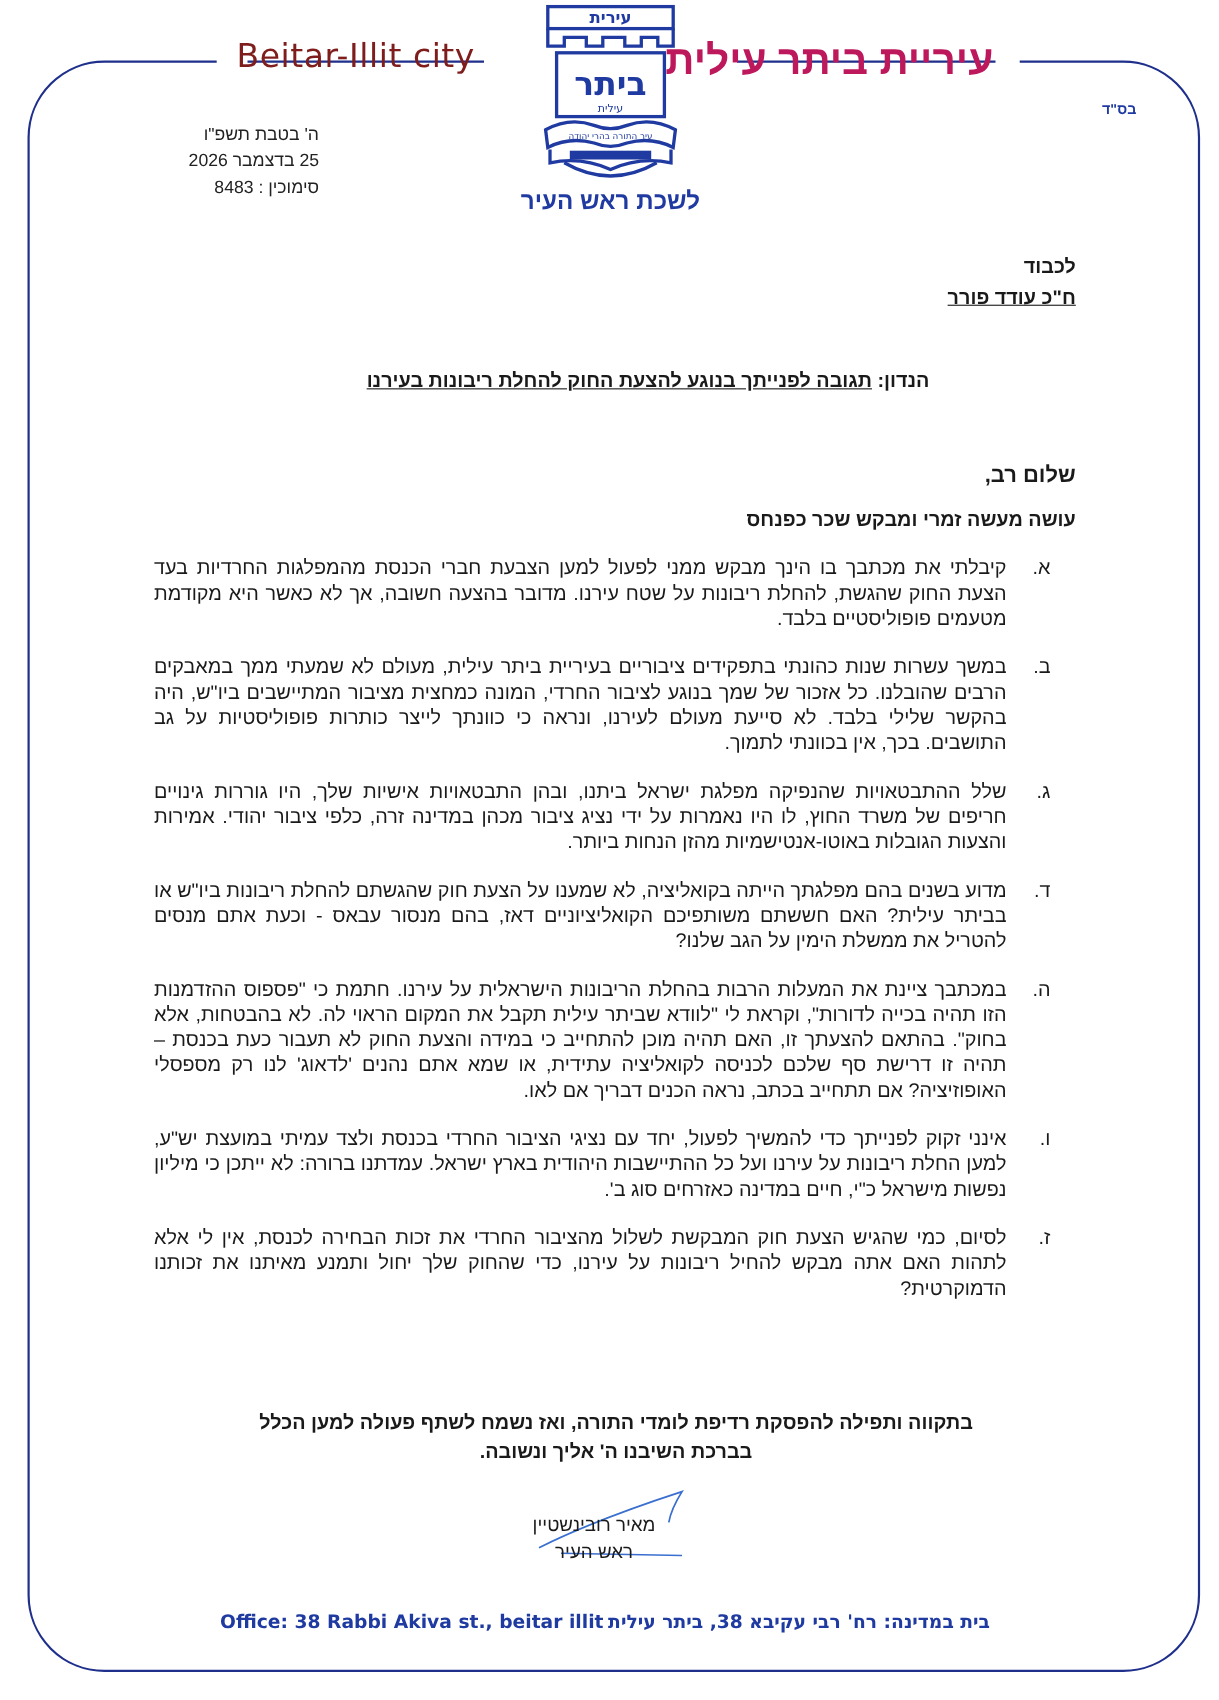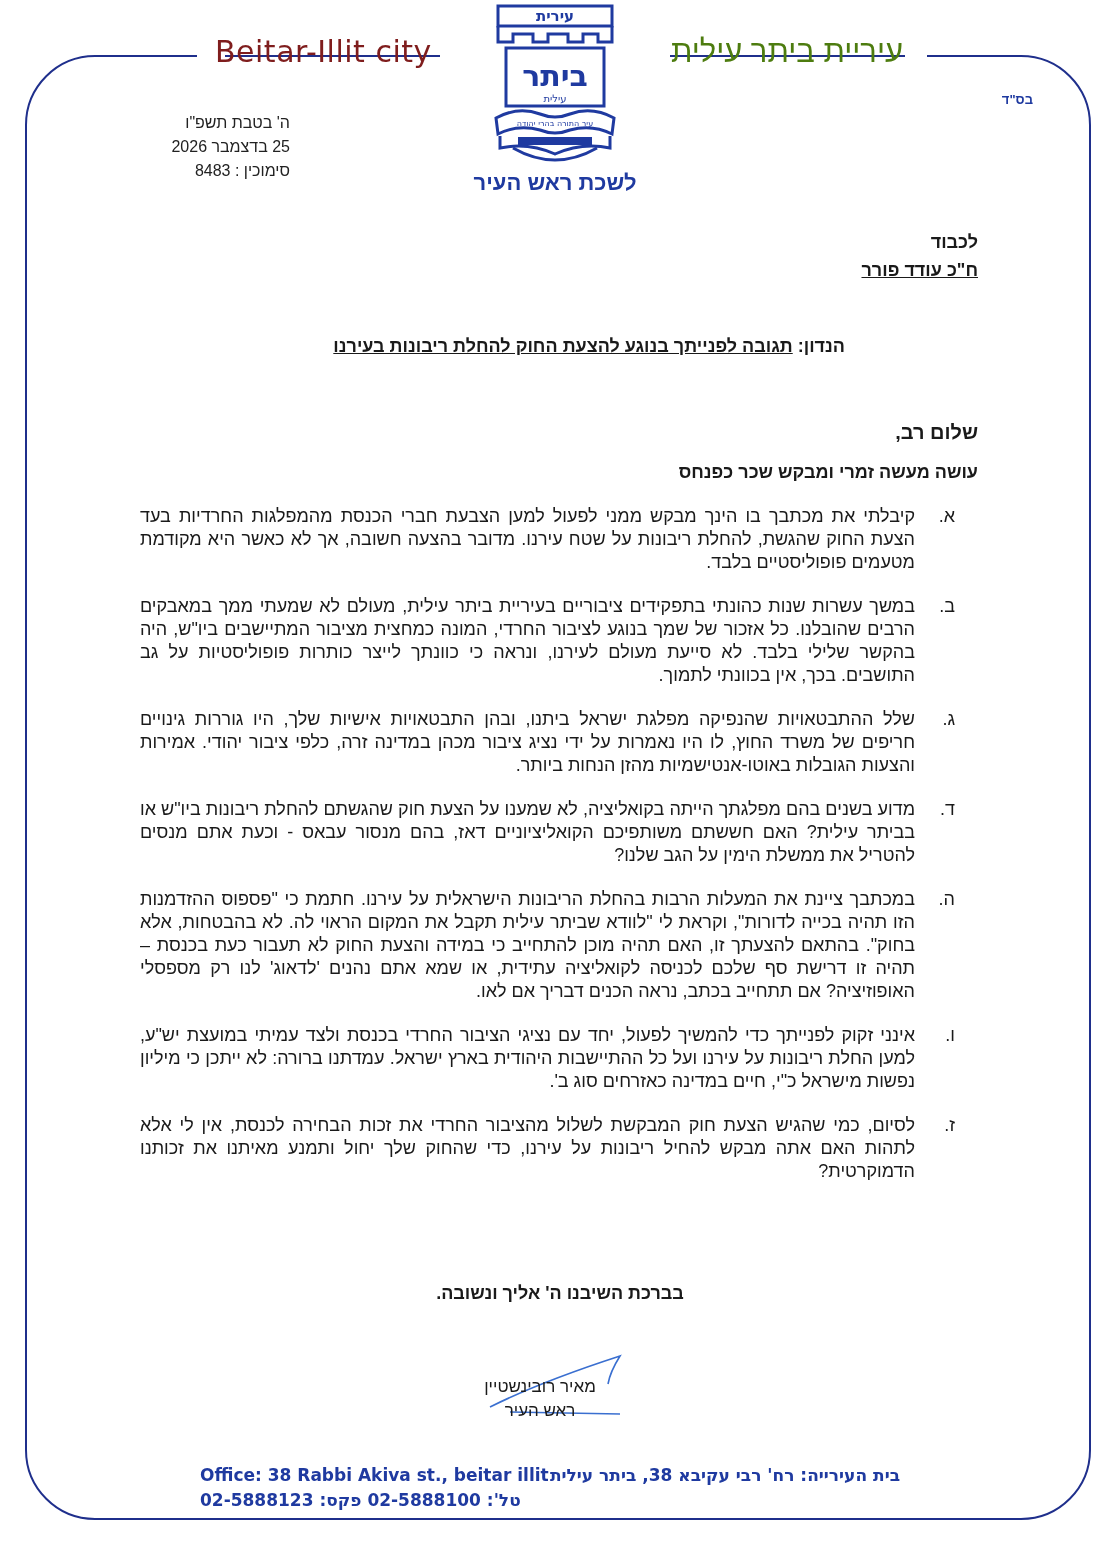--- a/index.html
+++ b/index.html
@@ -8,22 +8,22 @@
 
   
   .frame { position: absolute; left: 25px; top: 55px; width: 1066px; height: 1465px;
            border: 2px solid #1f2f8c; border-radius: 70px; box-sizing: border-box; }
   .frame-gap-left { position: absolute; top: 48px; left: 197px; width: 28px; height: 16px; background: #fff; }
   .frame-gap-mid  { position: absolute; top: 48px; left: 440px; width: 230px; height: 16px; background: #fff; }
   .frame-gap-right{ position: absolute; top: 48px; left: 905px; width: 22px; height: 16px; background: #fff; }
 
   .brand-en { position: absolute; top: 34px; left: 215px; font-size: 30px; font-weight: normal;
               color: #7f1d1d; letter-spacing: 0.5px; font-family: "DejaVu Sans", sans-serif; }
-  .brand-he { position: absolute; top: 34px; right: 205px; font-size: 31px; font-weight: normal;
-              color: #4d7c0f; direction: rtl; }
+  .brand-he { position: absolute; top: 34px; right: 205px; font-size: 37px; font-weight: bold;
+              color: #be185d; direction: rtl; }
 
   .logo { position: absolute; left: 488px; top: 2px; width: 134px; height: 160px; }
   .office-label { position: absolute; top: 170px; left: 470px; width: 170px; text-align: center;
                   font-size: 22px; color: #1f3aa0; direction: rtl; font-weight: bold; }
 
   .bsd { position: absolute; top: 92px; right: 75px; font-size: 13px; color: #1f3aa0; direction: rtl; font-weight: bold; }
 
   .meta { position: absolute; top: 111px; left: 140px; width: 150px; direction: rtl; text-align: right;
           font-size: 16px; line-height: 24px; color: #222; }
 
@@ -128,33 +128,33 @@
     <span class="letter">ו.</span>
     <span class="text">אינני זקוק לפנייתך כדי להמשיך לפעול, יחד עם נציגי הציבור החרדי בכנסת ולצד עמיתי במועצת יש"ע, למען החלת ריבונות על עירנו ועל כל ההתיישבות היהודית בארץ ישראל. עמדתנו ברורה: לא ייתכן כי מיליון נפשות מישראל כ"י, חיים במדינה כאזרחים סוג ב'.</span>
   </div>
   <div class="item">
     <span class="letter">ז.</span>
     <span class="text">לסיום, כמי שהגיש הצעת חוק המבקשת לשלול מהציבור החרדי את זכות הבחירה לכנסת, אין לי אלא לתהות האם אתה מבקש להחיל ריבונות על עירנו, כדי שהחוק שלך יחול ותמנע מאיתנו את זכותנו הדמוקרטית?</span>
   </div>
 </div>
 
 <div class="closing">
+  <div>בתקווה ותפילה להפסקת רדיפת לומדי התורה, ואז נשמח לשתף פעולה למען הכלל</div>
   <div>בברכת השיבנו ה' אליך ונשובה.</div>
 </div>
 
 <svg class="signature" viewBox="0 0 160 70">
   <path d="M20 55 Q70 30 150 4 Q140 20 138 32" fill="none" stroke="#3a6fd0" stroke-width="1.6"></path>
   <path d="M40 60 L150 62" fill="none" stroke="#3a6fd0" stroke-width="1.4"></path>
 </svg>
 <div class="signer">
   <div>מאיר רובינשטיין</div>
   <div>ראש העיר</div>
 </div>
 
 <div class="footer">
   <div class="row">
     <span>Office: 38 Rabbi Akiva st., beitar illit</span>
-    <span class="he">בית העירייה: רח' רבי עקיבא 38, ביתר עילית</span>
+    <span class="he">בית במדינה: רח' רבי עקיבא 38, ביתר עילית</span>
   </div>
   <div class="row">
-    <span class="he">טל': 02-5888100  פקס: 02-5888123</span>
   </div>
 </div>
 
 </body></html>

